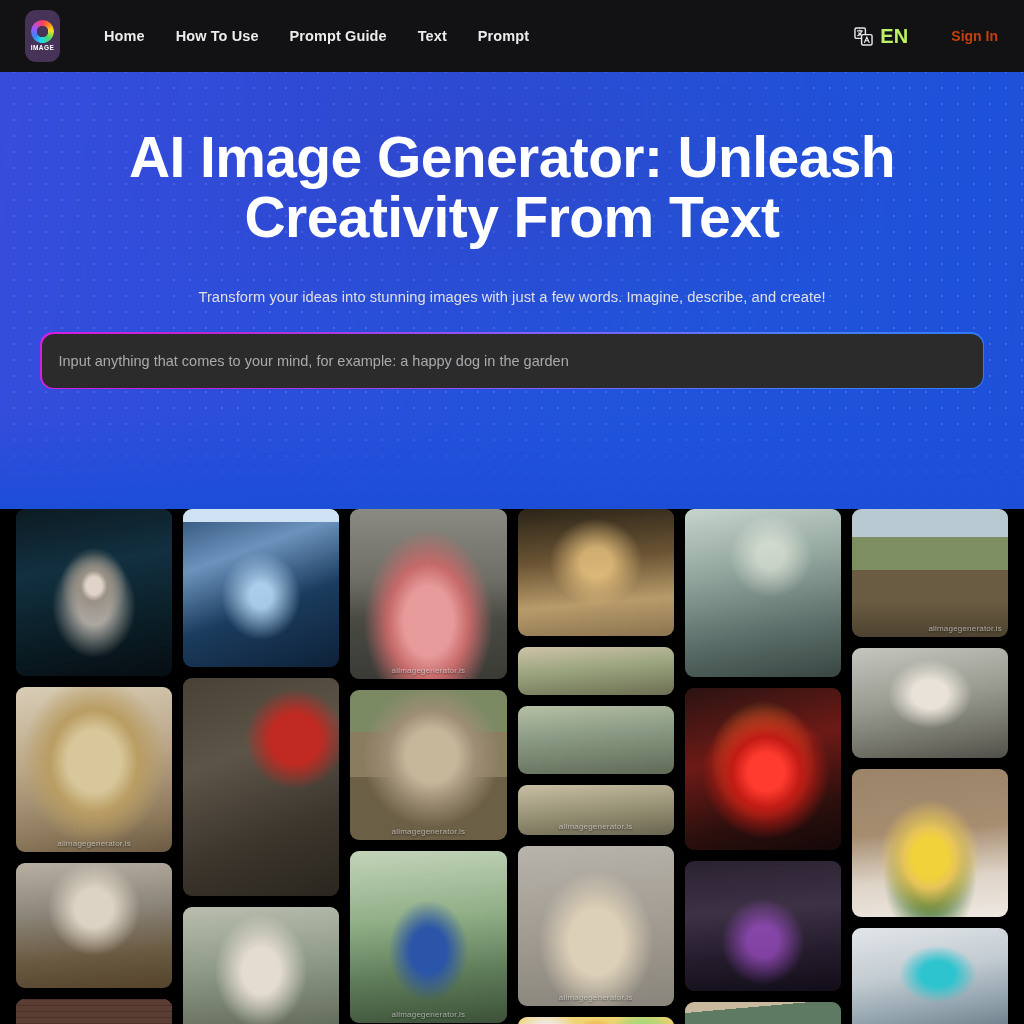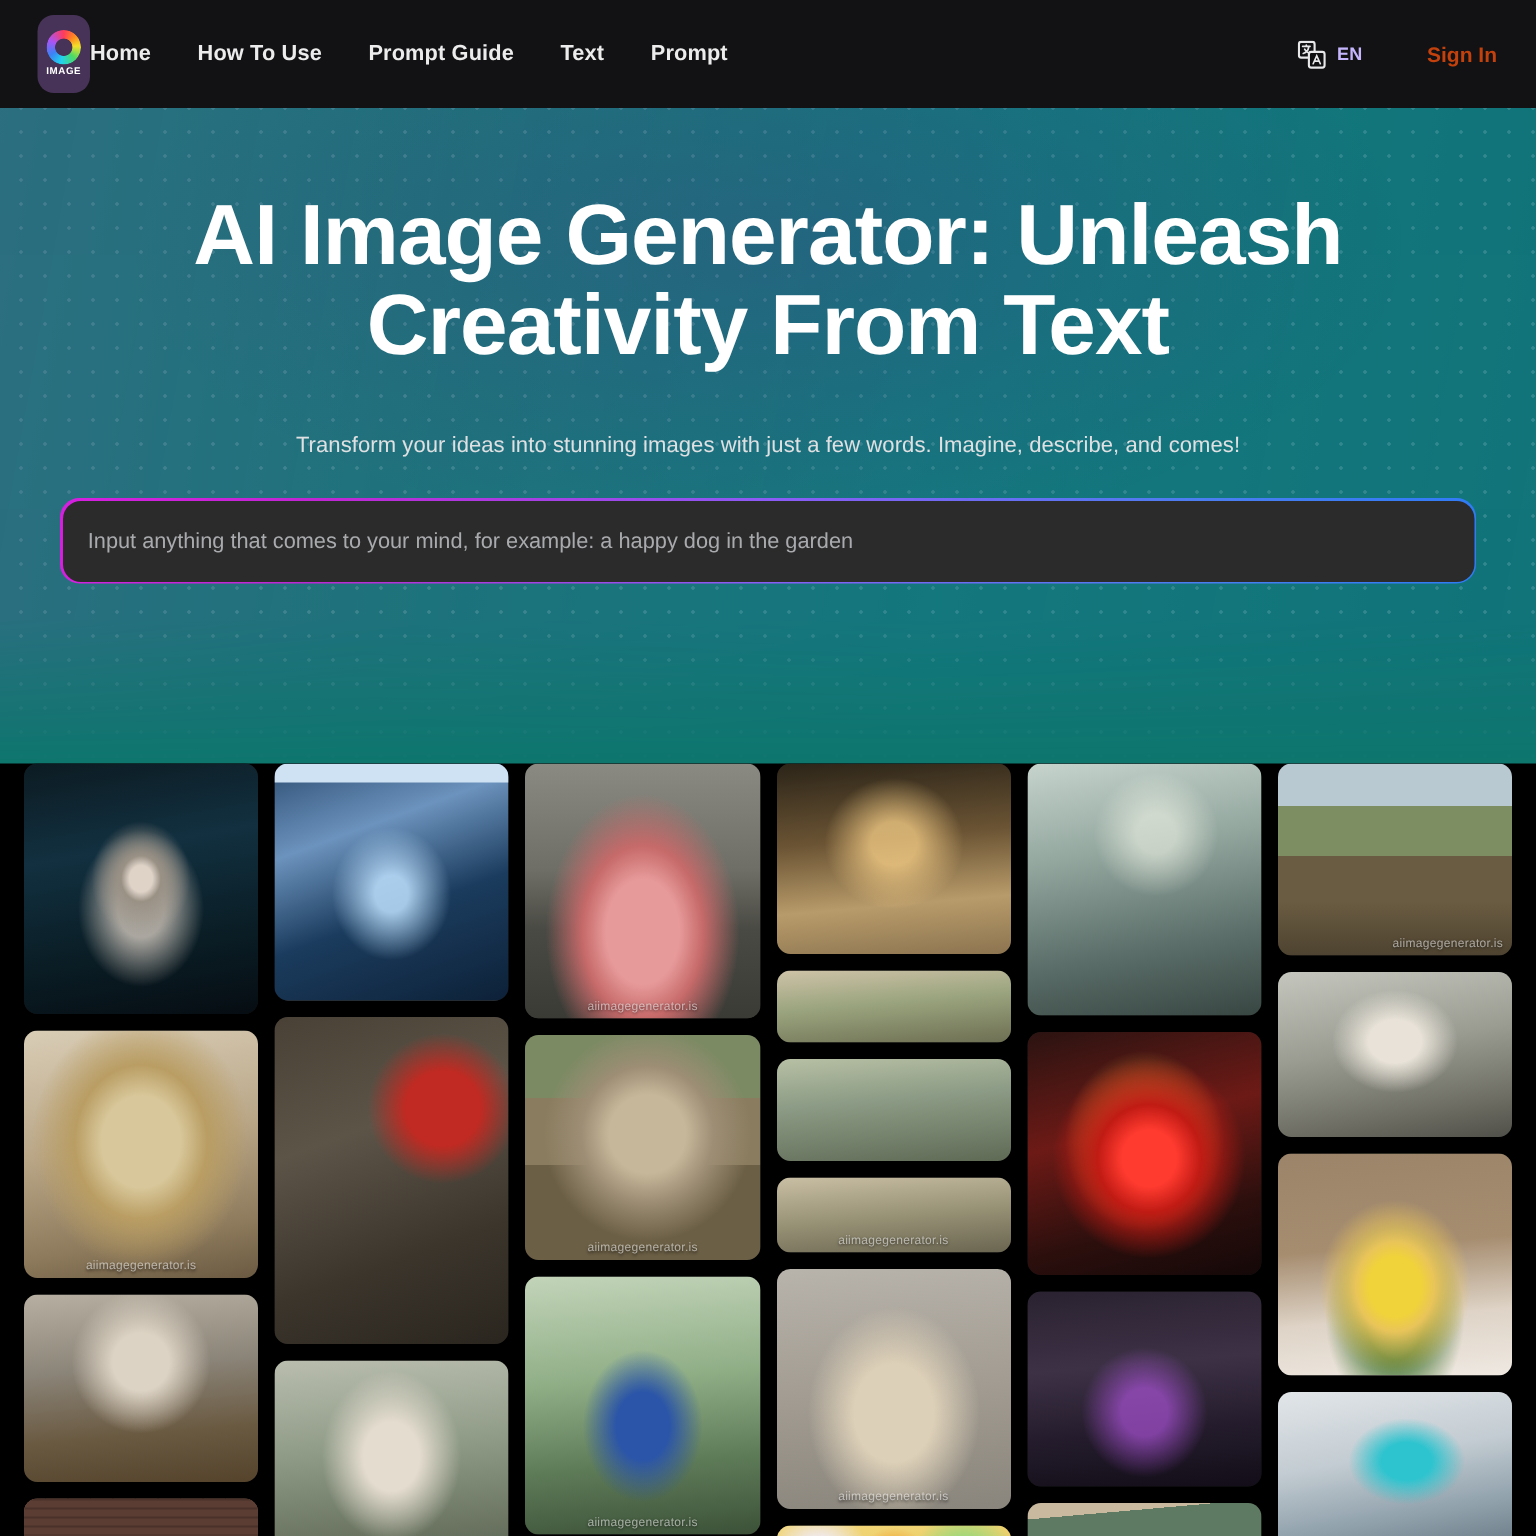--- a/index.html
+++ b/index.html
@@ -35,35 +35,35 @@
         #ff3b5c 0deg, #ff8a1e 45deg, #f5e02a 85deg,
         #4cd964 135deg, #22d3ee 190deg, #3b82f6 240deg,
         #a855f7 295deg, #ff3b5c 360deg);
     -webkit-mask: radial-gradient(circle, transparent 0 5.5px, #000 6px);
             mask: radial-gradient(circle, transparent 0 5.5px, #000 6px);
   }
   .logo-text {
     font-size:6.5px; font-weight:700; color:#fff;
     letter-spacing:0.4px; line-height:1;
   }
-  .nav { display:flex; align-items:center; gap:31px; }
+  .nav { display:flex; align-items:center; gap:31px; margin-left:44px; }
   .nav a {
     color:#ececed; font-size:14.5px; font-weight:700;
     text-decoration:none; letter-spacing:0.1px; white-space:nowrap;
   }
   .header-right { margin-left:auto; display:flex; align-items:center; gap:43px; }
   .lang { display:flex; align-items:center; gap:7px; cursor:pointer; }
   .lang svg { display:block; }
-  .lang-label { color:#c4b5fd; font-size:12px; font-weight:700; letter-spacing:0.2px; }
+  .lang-label { color:#bef264; font-size:20px; font-weight:700; letter-spacing:0.2px; }
   .signin { color:#c2410c; font-size:14px; font-weight:600; text-decoration:none; white-space:nowrap; }
 
   
   .hero {
     position:relative; height:437px; width:100%;
-    background:#0f766e; overflow:hidden;
+    background:#1d4ed8; overflow:hidden;
   }
   .hero-dots {
     position:absolute; inset:0;
     background-image:
       radial-gradient(rgba(255,255,255,.85) 1px, transparent 1.3px);
     background-size:16px 16px;
     background-position:6px 8px;
     -webkit-mask-image: linear-gradient(to bottom, #000 0%, #000 78%, transparent 100%);
             mask-image: linear-gradient(to bottom, #000 0%, #000 78%, transparent 100%);
     opacity:.26;
@@ -255,21 +255,21 @@
   </header>
 
   <section class="hero">
     <div class="hero-dots">
       <div class="hero-dots-tint"></div>
     </div>
     <div class="hero-glow"></div>
 
     <div class="hero-inner">
       <h1 class="hero-title">AI Image Generator: Unleash Creativity From Text</h1>
-      <p class="hero-sub">Transform your ideas into stunning images with just a few words. Imagine, describe, and comes!</p>
+      <p class="hero-sub">Transform your ideas into stunning images with just a few words. Imagine, describe, and create!</p>
 
       <div class="search-outer">
         <div class="search-box">
           <input class="search-input" type="text" placeholder="Input anything that comes to your mind, for example: a happy dog in the garden" style="">
         </div>
       </div>
     </div>
   </section>
 
   <section class="gallery" id="gallery">

